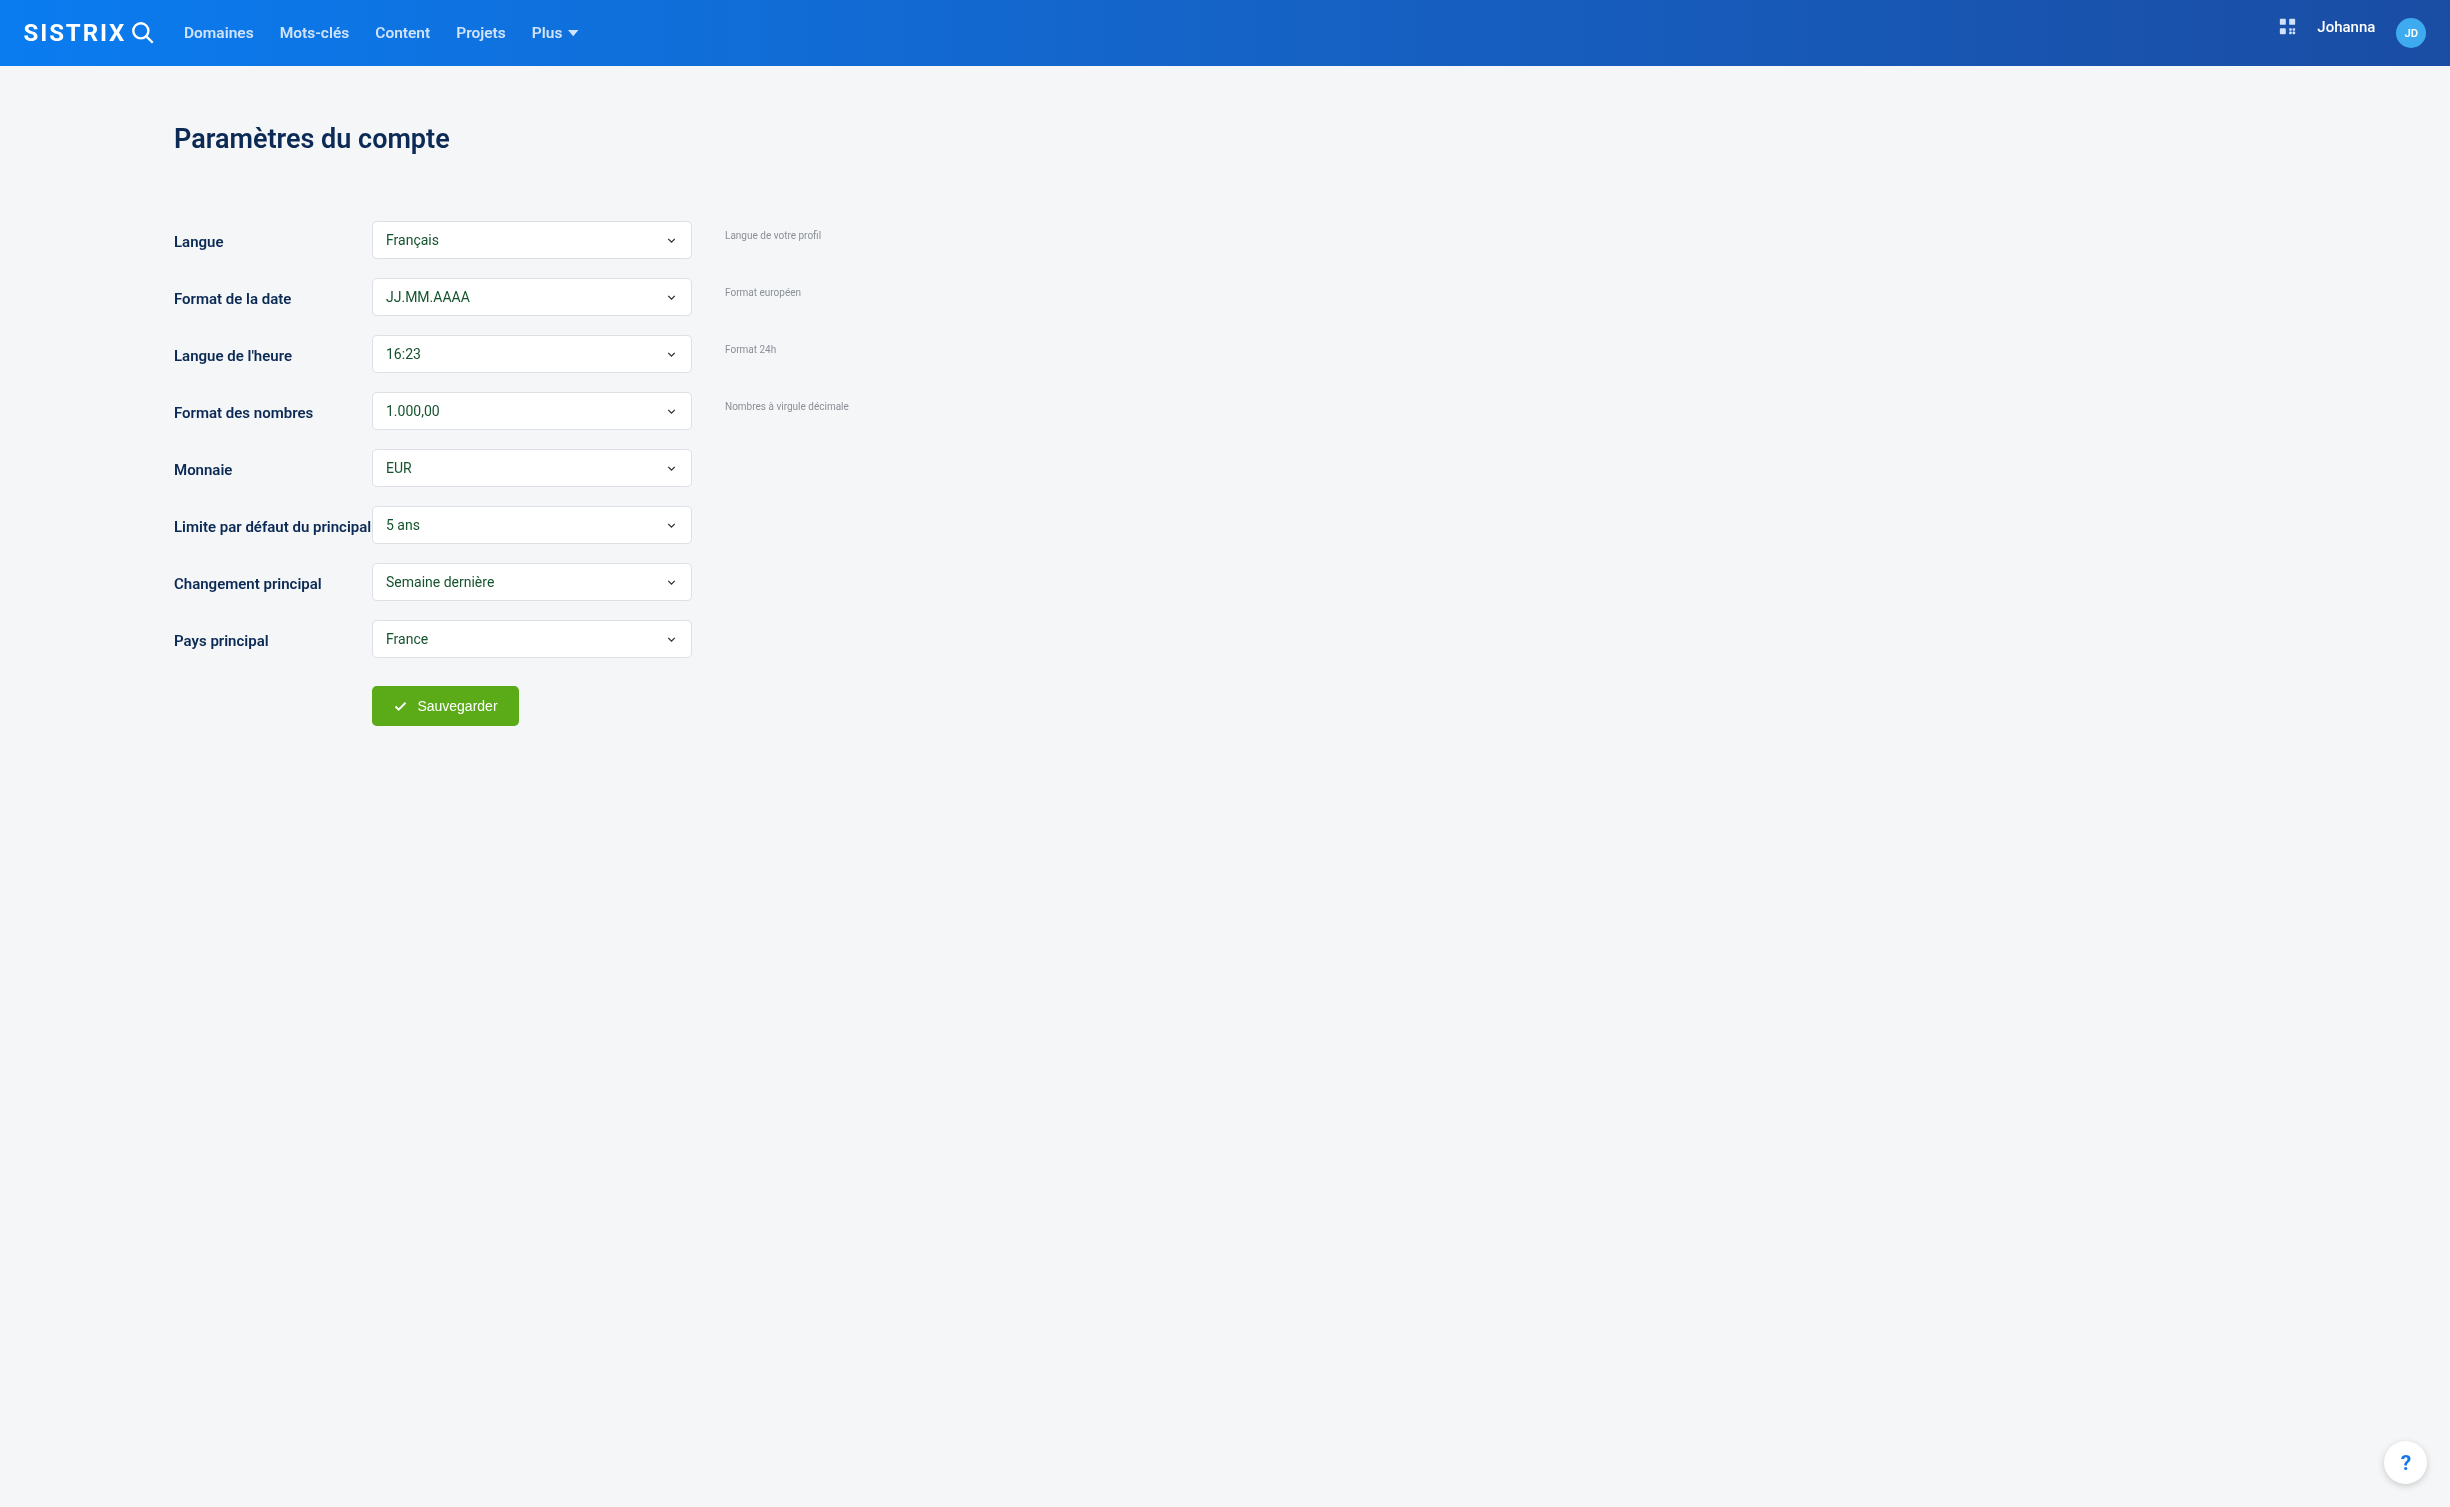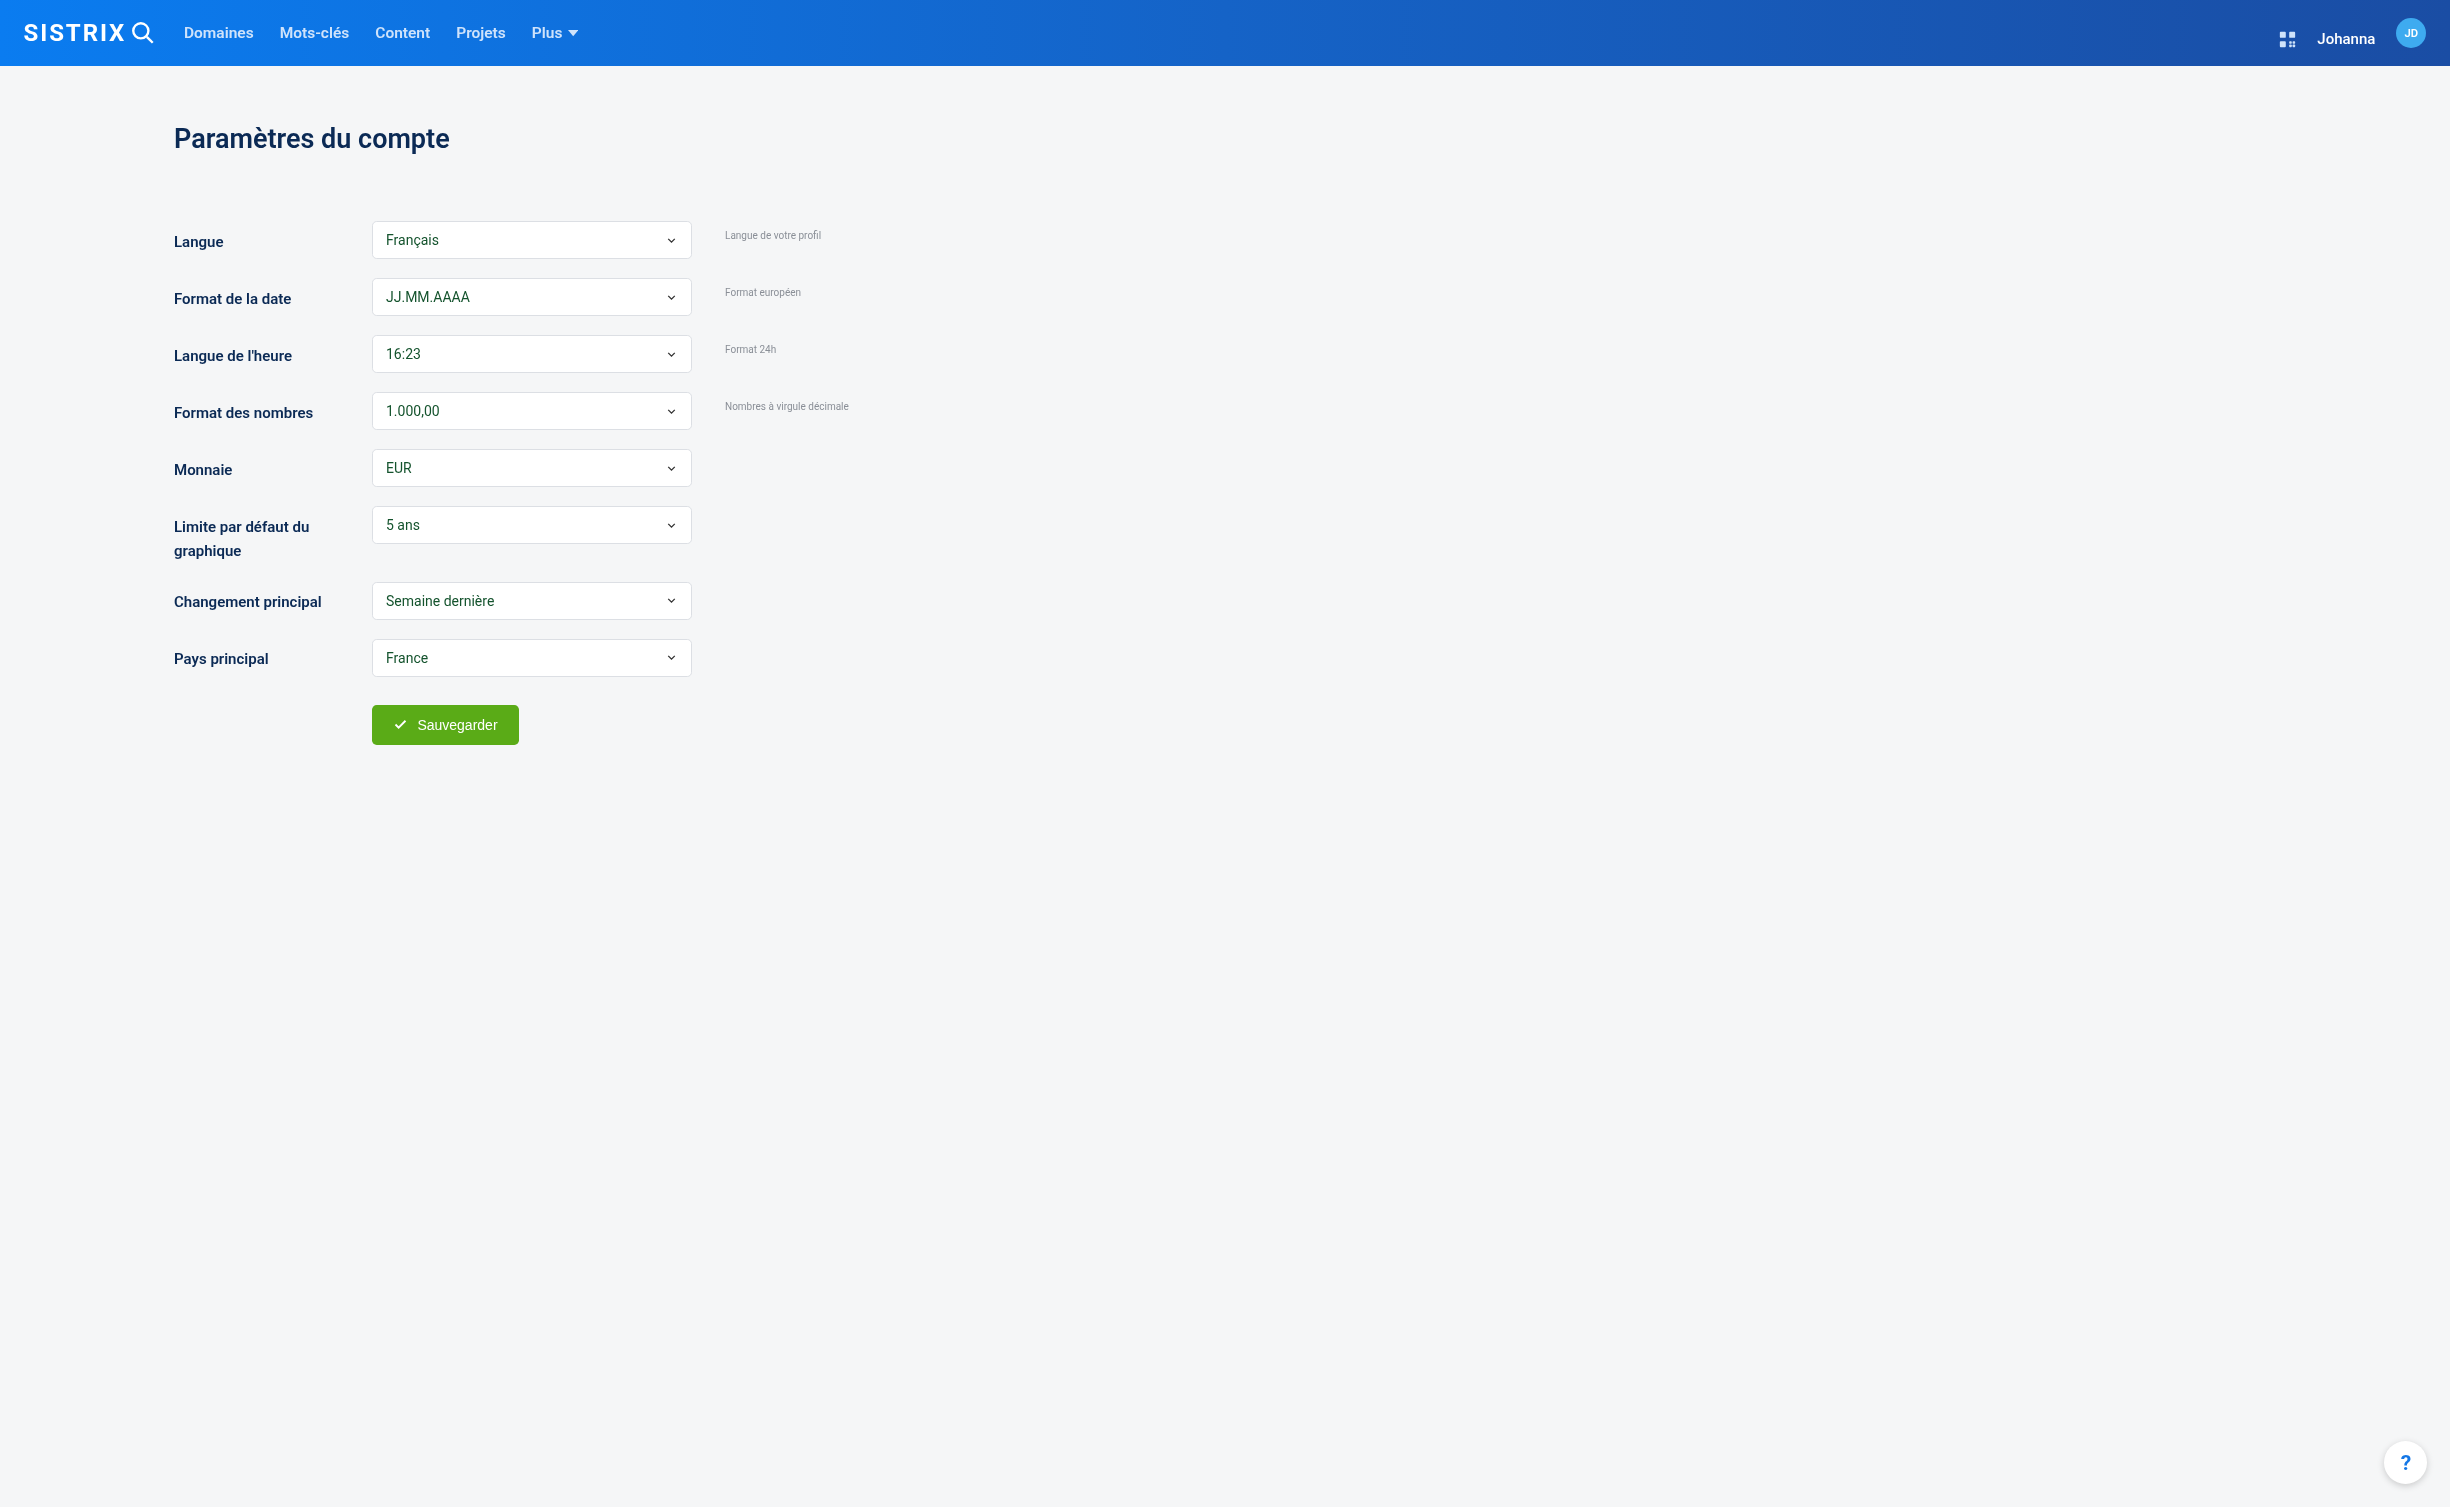--- a/index.html
+++ b/index.html
@@ -44,21 +44,21 @@
     cursor: pointer;
     display: flex;
     align-items: center;
     gap: 5.7px;
   }
   .nav-item .caret {
     display: inline-block;
   }
   .header-right {
     display: flex;
-    align-items: flex-end;
+    align-items: flex-start;
     gap: 21px;
   }
   .apps-icon {
     width: 17px;
     height: 17px;
   }
   .user-name {
     color: #fff;
     font-size: 15px;
     font-weight: 500;
@@ -250,21 +250,21 @@
       <div class="form-label">Monnaie</div>
       <div class="form-select">
         <span>EUR</span>
         <svg class="chevron" width="13" height="13" viewBox="0 0 24 24" fill="none" stroke="currentColor" stroke-width="2.5">
             <polyline points="6 9 12 15 18 9"></polyline>
           </svg>
       </div>
     </div>
 
     <div class="form-row">
-      <div class="form-label">Limite par défaut du graphique</div>
+      <div class="form-label">Limite par défaut du principal</div>
       <div class="form-select">
         <span>5 ans</span>
         <svg class="chevron" width="13" height="13" viewBox="0 0 24 24" fill="none" stroke="currentColor" stroke-width="2.5">
             <polyline points="6 9 12 15 18 9"></polyline>
           </svg>
       </div>
     </div>
 
     <div class="form-row">
       <div class="form-label">Changement principal</div>

